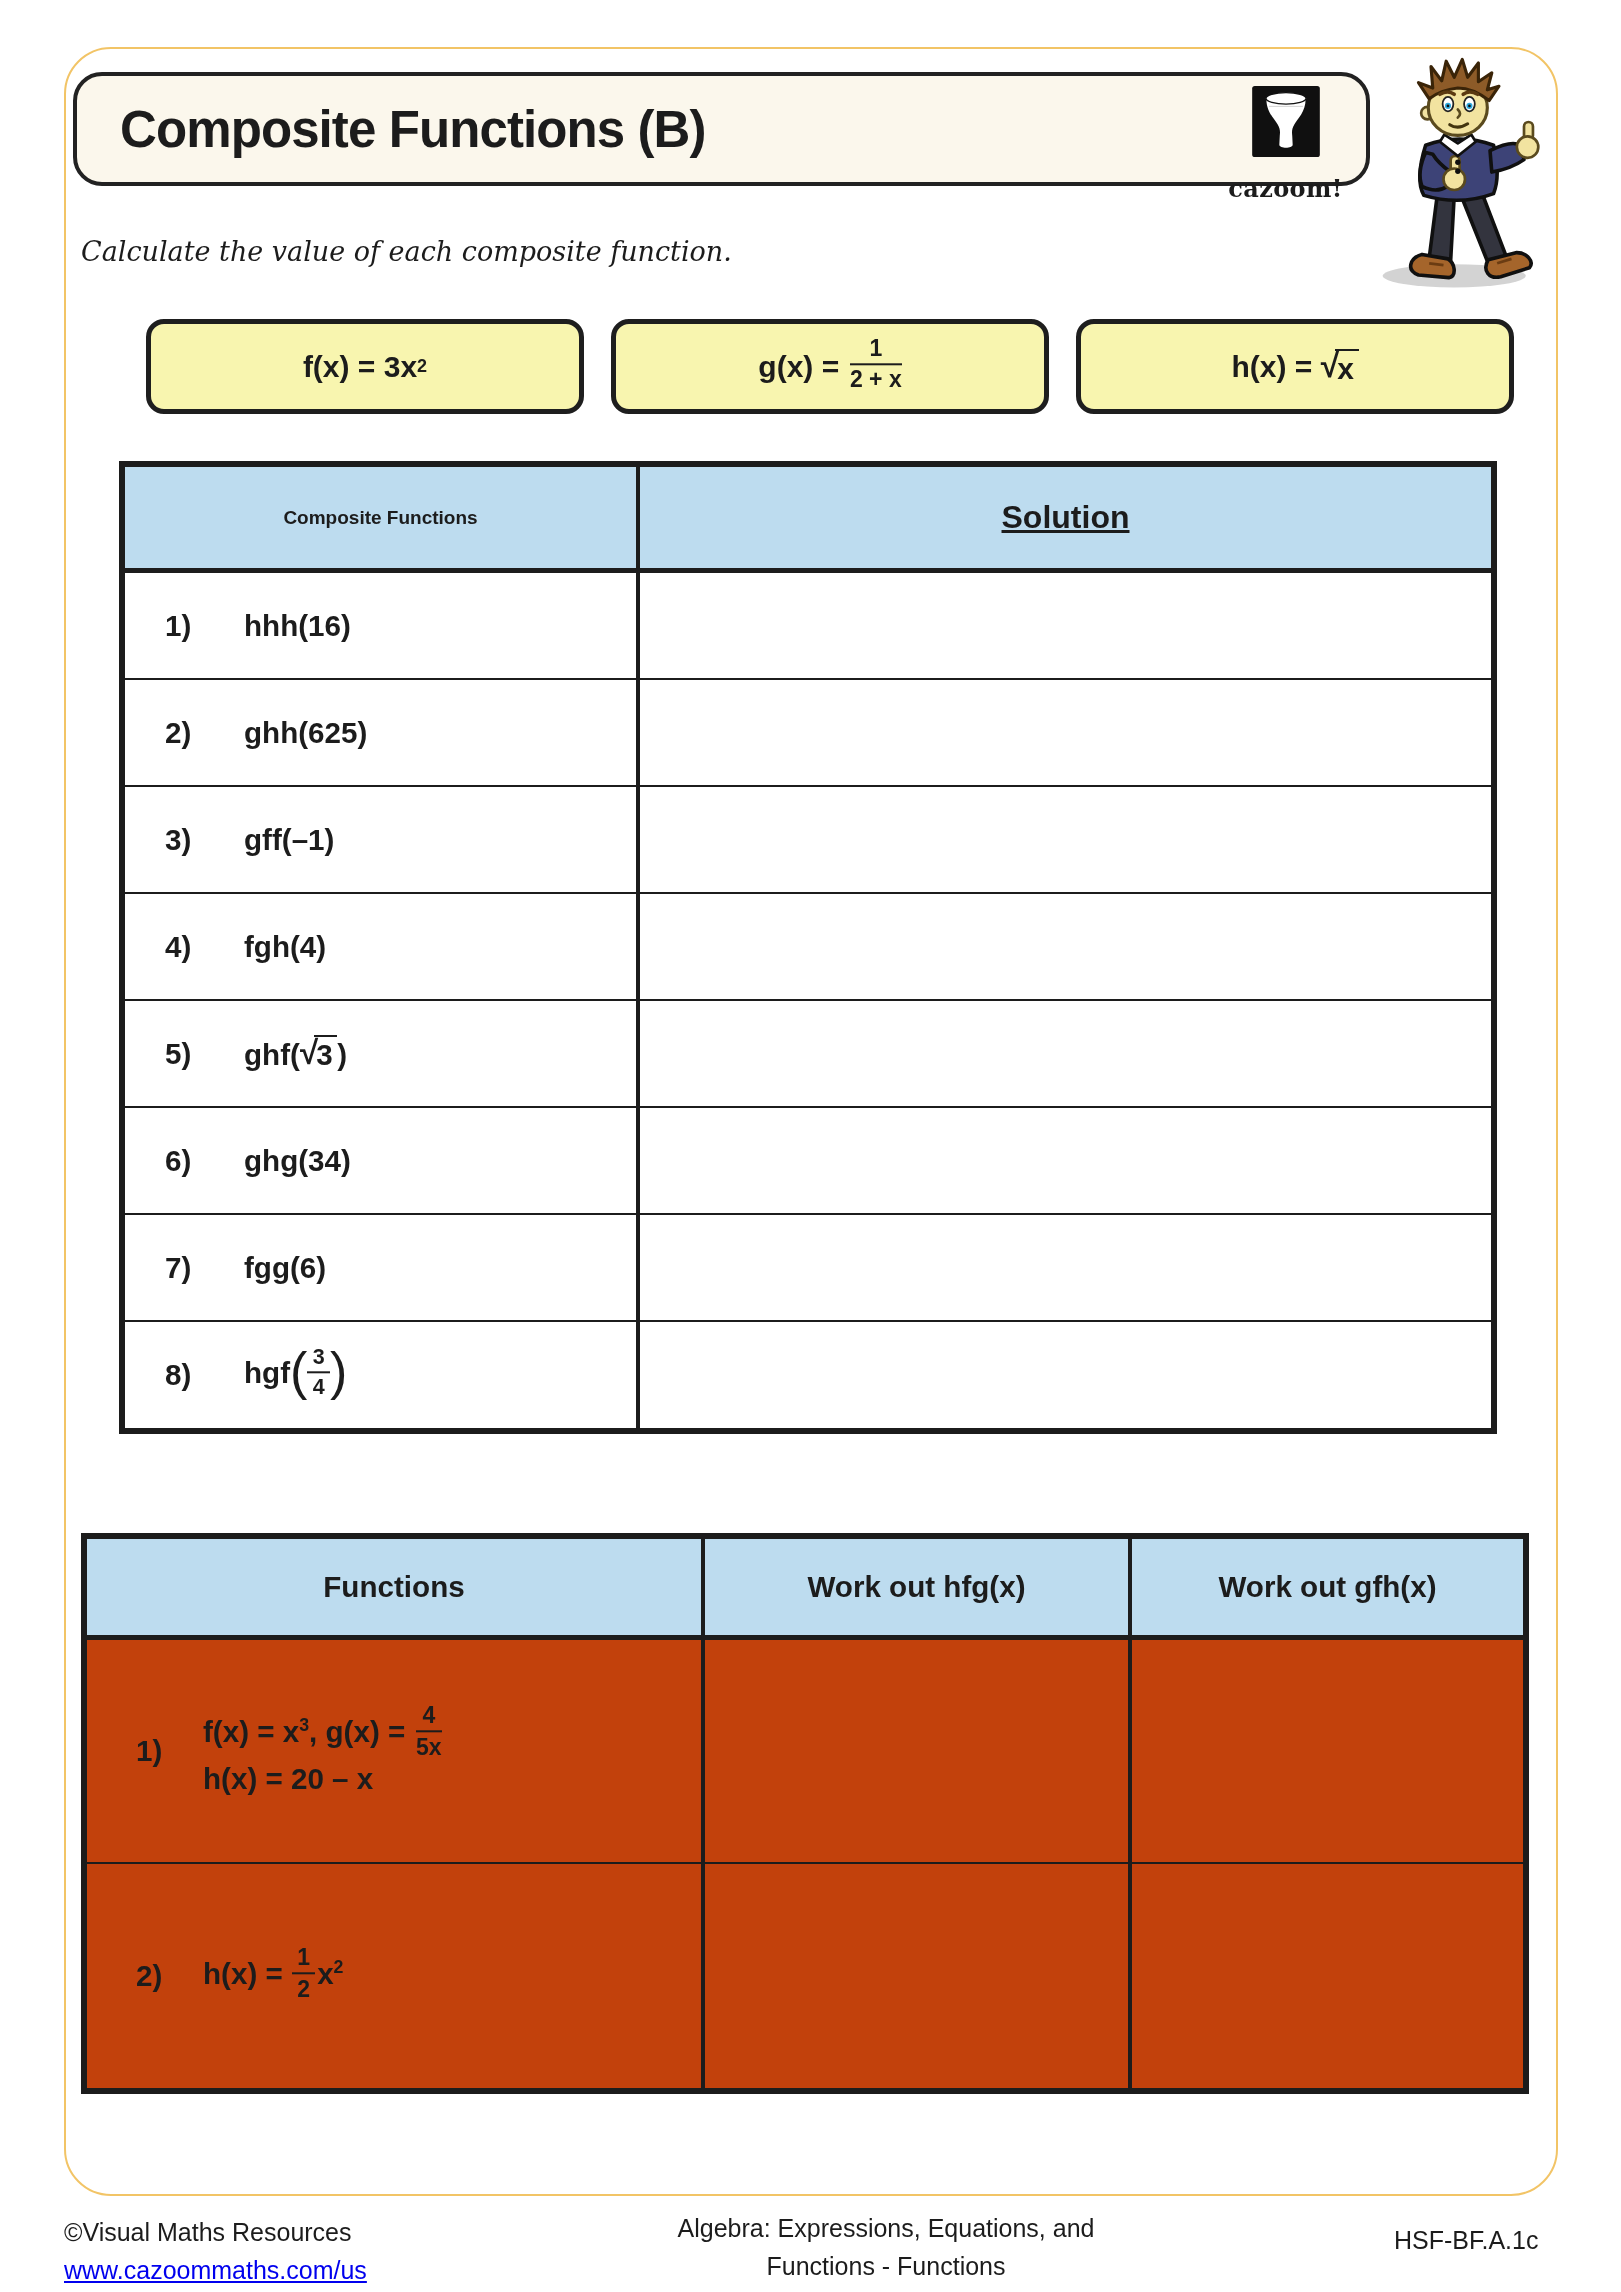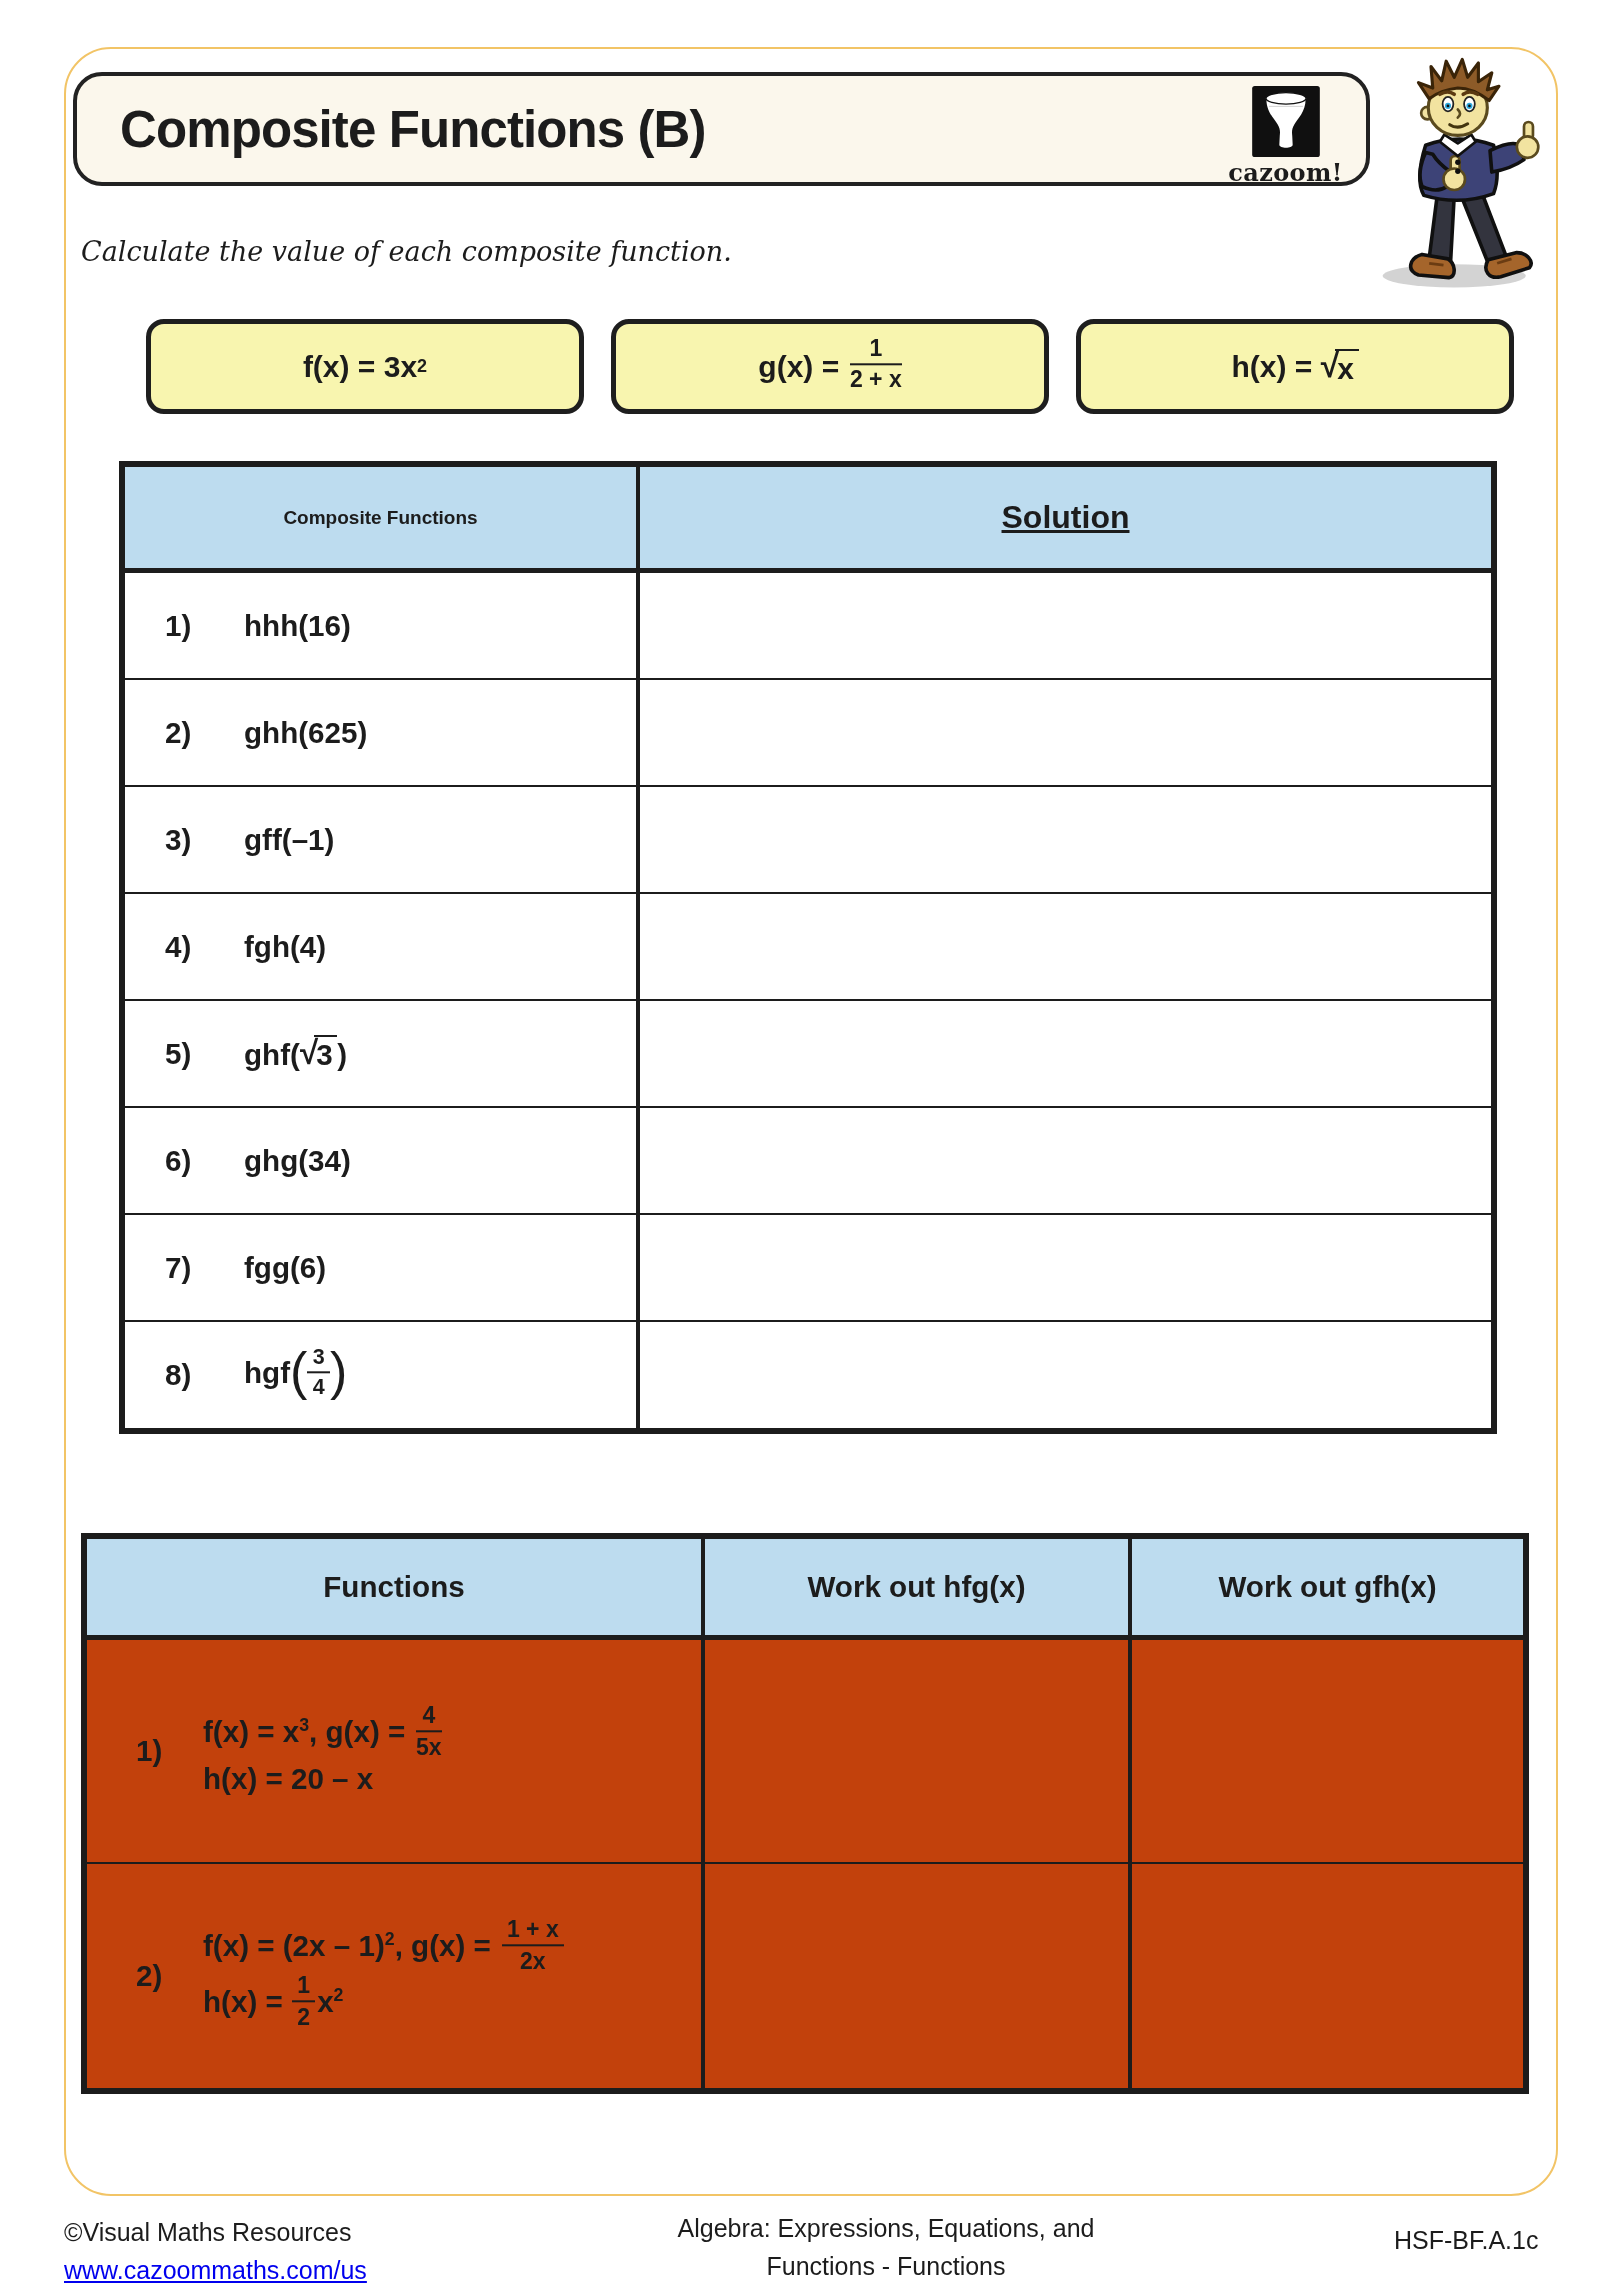--- a/index.html
+++ b/index.html
@@ -16,21 +16,21 @@
   .title-box {
     position:absolute; left:73px; top:72px; width:1297px; height:114px;
     background:#FBF7EC; border:4.5px solid #222222; border-radius:29px;
   }
   .title-text {
     position:absolute; left:43px; top:50%; transform:translateY(-50%);
     font-size:51px; font-weight:bold; letter-spacing:-0.9px; white-space:nowrap;
   }
   .logo { position:absolute; left:1128px; top:9px; width:161px; text-align:center; }
   .logo svg { display:block; margin:0 auto; }
-  .logo-text { display:block; margin-top:0px; font-family:"DejaVu Serif", serif; font-weight:bold; font-size:24px; letter-spacing:0.4px; }
+  .logo-text { display:block; margin-top:16px; font-family:"DejaVu Serif", serif; font-weight:bold; font-size:24px; letter-spacing:0.4px; }
   .mascot { position:absolute; left:1363px; top:54px; }
   
   .instruction {
     position:absolute; left:81px; top:236px;
     font-family:"DejaVu Serif", serif; font-style:italic; font-size:27px;
   }
   
   .fn-row { position:absolute; left:115px; top:319px; width:1399px; display:flex; gap:27px;padding-left:31px; }
   .fn-box {
     flex:1; height:95px; background:#F8F5AF; border:5.4px solid #1e1e1e; border-radius:18px;
@@ -237,21 +237,20 @@
           <div class="fn-line">h(x) = 20 – x</div>
         </div>
       </div>
       <div class="t2-c2"></div>
       <div class="t2-c3"></div>
     </div>
     <div class="t2-row">
       <div class="t2-c1">
         <span class="qnum">2)</span>
         <div class="fn-lines">
-          <div class="fn-line"><span>f(x) = (2x – 1)</span><sup class="s">2</sup><span>, g(x) =</span><span class="frac fsm"><span class="fnum">1 + x</span><span class="fden">2x</span></span></div>
           <div class="fn-line"><span>h(x) =</span><span class="frac" style="font-size:23px; margin-left:9px; margin-right:1.8px;"><span class="fnum">1</span><span class="fden">2</span></span><span>x</span><sup class="s">2</sup></div>
         </div>
       </div>
       <div class="t2-c2"></div>
       <div class="t2-c3"></div>
     </div>
   </div>
 
   <div class="foot-left">
     <div>©Visual Maths Resources</div>

